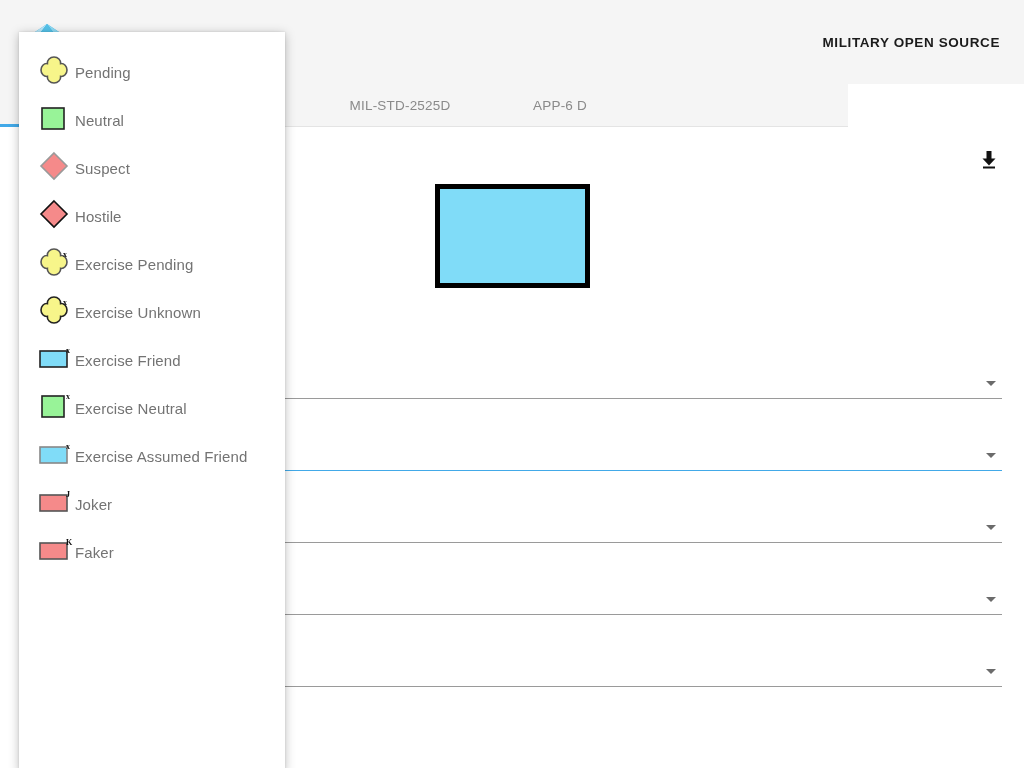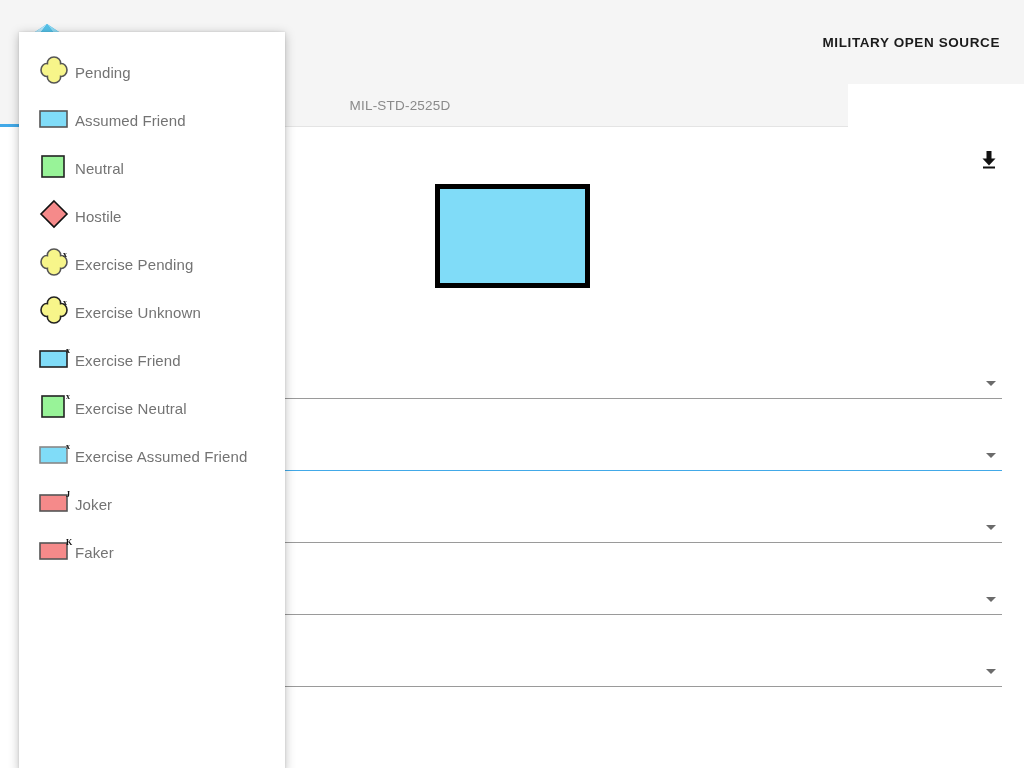--- a/index.html
+++ b/index.html
@@ -137,20 +137,23 @@
   <div class="tabbar">
     <div class="tab active">
       <span>MIL-STD-2525C</span>
     </div>
     <div class="tab">
       <span>APP-6 B</span>
     </div>
     <div class="tab">
       <span>MIL-STD-2525D</span>
     </div>
+    <div class="tab">
+      <span>APP-6 D</span>
+    </div>
   </div>
 
   <div class="content">
 
     <div class="download-btn">
       <svg width="22" height="22" viewBox="0 0 22 22">
         <rect x="8.5" y="3" width="5" height="8" fill="#111"></rect>
         <polygon points="4.5,10.5 17.5,10.5 11,17.5" fill="#111"></polygon>
         <rect x="5" y="18.5" width="12" height="2" fill="#111"></rect>
       </svg>
@@ -189,36 +192,36 @@
         <span class="dd-icon glyph">
           <svg width="34" height="30" viewBox="0 0 34 30">
             <path d="M17 2 C21 2 24 5 23.6 8.6 C27.2 8.2 30 11.2 30 15 C30 18.8 27.2 21.8 23.6 21.4 C24 25 21 28 17 28 C13 28 10 25 10.4 21.4 C6.8 21.8 4 18.8 4 15 C4 11.2 6.8 8.2 10.4 8.6 C10 5 13 2 17 2 Z" fill="#f7f58a" stroke="#555555" stroke-width="1.6"></path>
           </svg>
         </span>
         <span class="dd-label">Pending</span>
       </div>
       <div class="dd-item">
         <span class="dd-icon glyph">
           <svg width="34" height="30" viewBox="0 0 34 30">
-            <rect x="3" y="8" width="27" height="16" fill="#80dcf8" stroke="#555555" stroke-width="1.6"></rect>
-          </svg>
-        </span>
-        <span class="dd-label">Assumed Friend</span>
-      </div>
-      <div class="dd-item">
-        <span class="dd-icon glyph">
-          <svg width="34" height="30" viewBox="0 0 34 30">
             <rect x="5" y="5" width="22" height="21" fill="#98f398" stroke="#222222" stroke-width="1.6"></rect>
           </svg>
         </span>
         <span class="dd-label">Neutral</span>
       </div>
       <div class="dd-item">
         <span class="dd-icon glyph">
           <svg width="34" height="30" viewBox="0 0 34 30">
+            <polygon points="17,2 30,15 17,28 4,15" fill="#f58a8a" stroke="#9a9a9a" stroke-width="1.6"></polygon>
+          </svg>
+        </span>
+        <span class="dd-label">Suspect</span>
+      </div>
+      <div class="dd-item">
+        <span class="dd-icon glyph">
+          <svg width="34" height="30" viewBox="0 0 34 30">
             <polygon points="17,2 30,15 17,28 4,15" fill="#f58a8a" stroke="#111111" stroke-width="1.6"></polygon>
           </svg>
         </span>
         <span class="dd-label">Hostile</span>
       </div>
       <div class="dd-item">
         <span class="dd-icon glyph">
           <svg width="34" height="30" viewBox="0 0 34 30">
             <path d="M17 2 C21 2 24 5 23.6 8.6 C27.2 8.2 30 11.2 30 15 C30 18.8 27.2 21.8 23.6 21.4 C24 25 21 28 17 28 C13 28 10 25 10.4 21.4 C6.8 21.8 4 18.8 4 15 C4 11.2 6.8 8.2 10.4 8.6 C10 5 13 2 17 2 Z" fill="#f7f58a" stroke="#555555" stroke-width="1.6"></path>
           </svg>

